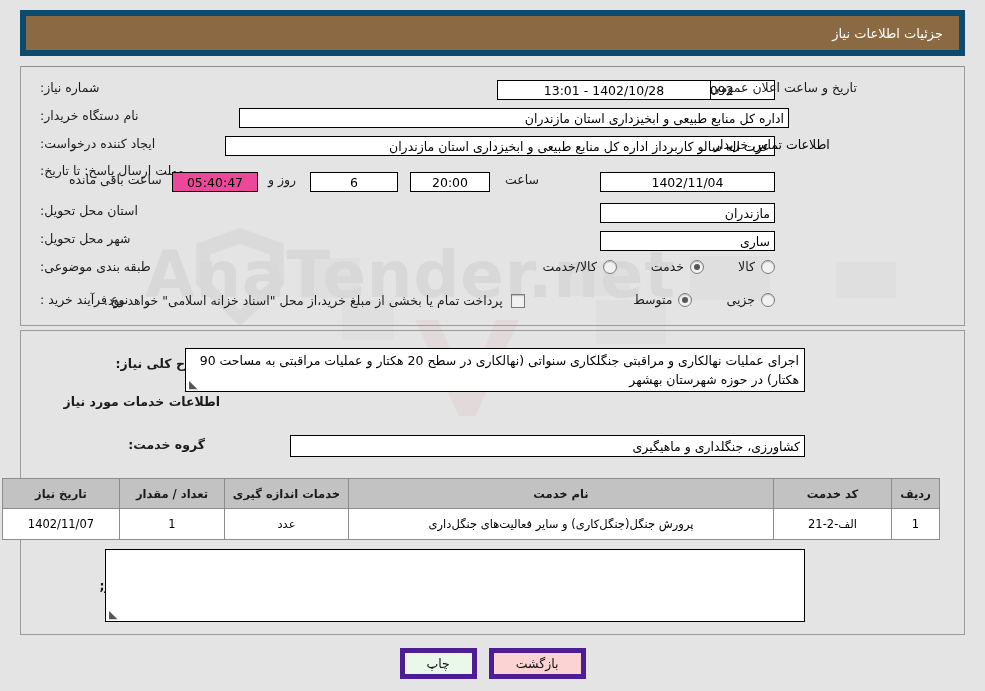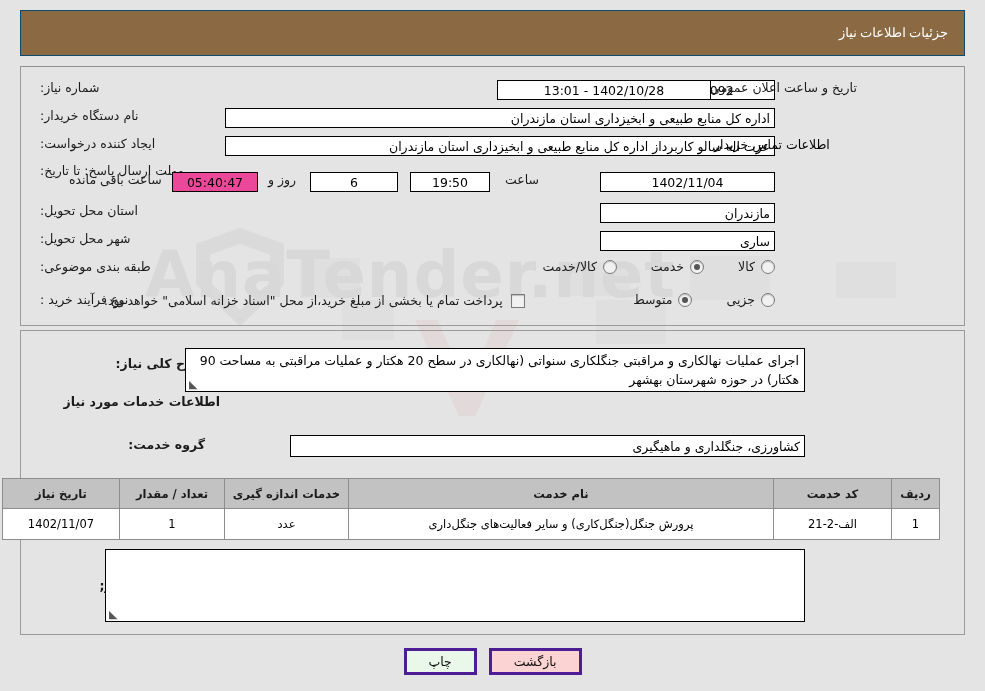--- a/index.html
+++ b/index.html
@@ -77,27 +77,26 @@
   }
 
   
   .titlebar {
     position: absolute;
     left: 20px;
     top: 10px;
     width: 945px;
     height: 46px;
     background: #8b6a43;
-    border: 1px solid #0c4a6e;
+    border: 6px solid #0c4a6e;
     box-sizing: border-box;
     display: flex;
     align-items: center;
     justify-content: flex-start;
     z-index: 10;
-    font-family: Liberation Serif, serif;
   }
   .titlebar .t {
     color: #ffffff;
     font-size: 13px;
     padding-right: 16px;
   }
 
   
   .frame {
     position: absolute;
@@ -283,21 +282,21 @@
     position: absolute;
     left: 0;
     top: 648px;
     width: 985px;
     display: flex;
     justify-content: center;
     gap: 12px;
     z-index: 12;
   }
   .btn {
-    border: 3px solid #4c1d95;
+    border: 5px solid #4c1d95;
     font-size: 12.5px;
     color: #111;
     padding: 3px 22px;
     cursor: pointer;
     font-family: inherit;
   }
   .btn-print  { background: #e9f8e9; }
   .btn-back   { background: #fbd3d3; }
 </style>
 </head>
@@ -332,21 +331,21 @@
   <div class="row" style="left:700px; top:80px;">
     <div class="lbl">تاریخ و ساعت اعلان عمومی:</div>
   </div>
   <div class="row" style="left:497px; top:80px;">
     <div class="fld num" style="width:214px;">13:01 - 1402/10/28</div>
   </div>
 
   <div class="row" style="right:770px; top:108px;">
     <div class="lbl" style="width:175px;">نام دستگاه خریدار:</div>
   </div>
-  <div class="row" style="right:210px; top:108px;padding-left:23px;">
+  <div class="row" style="right:196px; top:108px;padding-left:23px;">
     <div class="fld rt" style="width:550px;">اداره کل منابع طبیعی و ابخیزداری استان مازندران</div>
   </div>
 
   <div class="row" style="right:770px; top:136px;">
     <div class="lbl" style="width:175px;">ایجاد کننده درخواست:</div>
   </div>
   <div class="row" style="right:210px; top:136px;">
     <div class="fld rt" style="width:550px;">عزت اله سالو کاربرداز اداره کل منابع طبیعی و ابخیزداری استان مازندران</div>
   </div>
   <div class="row" style="left:714px; top:137px;">
@@ -356,21 +355,21 @@
   <div class="row" style="right:770px; top:163px; align-items:flex-start;">
     <div class="lbl lbl-2l" style="width:175px; white-space:normal;">مهلت ارسال پاسخ: تا تاریخ:</div>
   </div>
   <div class="row" style="right:210px; top:172px;">
     <div class="fld num" style="width:175px;">1402/11/04</div>
   </div>
   <div class="row" style="left:500px; top:172px;">
     <span class="inline-lbl">ساعت</span>
   </div>
   <div class="row" style="left:410px; top:172px;">
-    <div class="fld num" style="width:80px;">19:50</div>
+    <div class="fld num" style="width:80px;">20:00</div>
   </div>
   <div class="row" style="left:310px; top:172px;">
     <div class="fld num" style="width:88px;">6</div>
   </div>
   <div class="row" style="left:263px; top:172px;">
     <span class="inline-lbl">روز و</span>
   </div>
   <div class="row" style="left:172px; top:172px;">
     <div class="fld num cream" style="width:86px;">05:40:47</div>
   </div>

